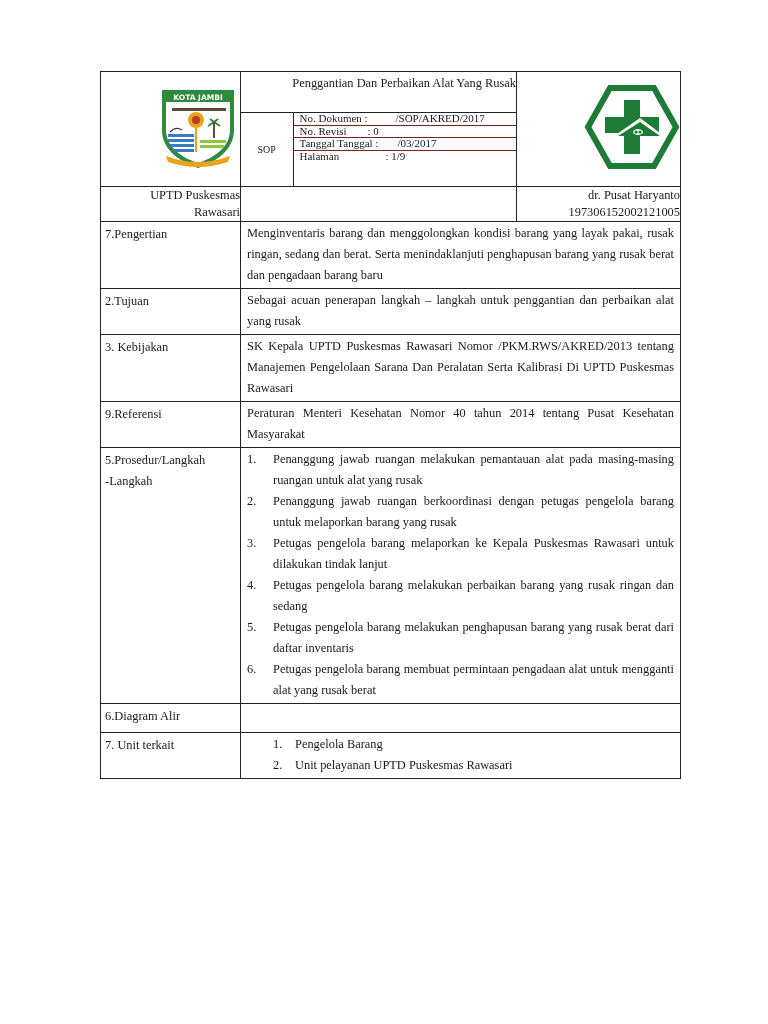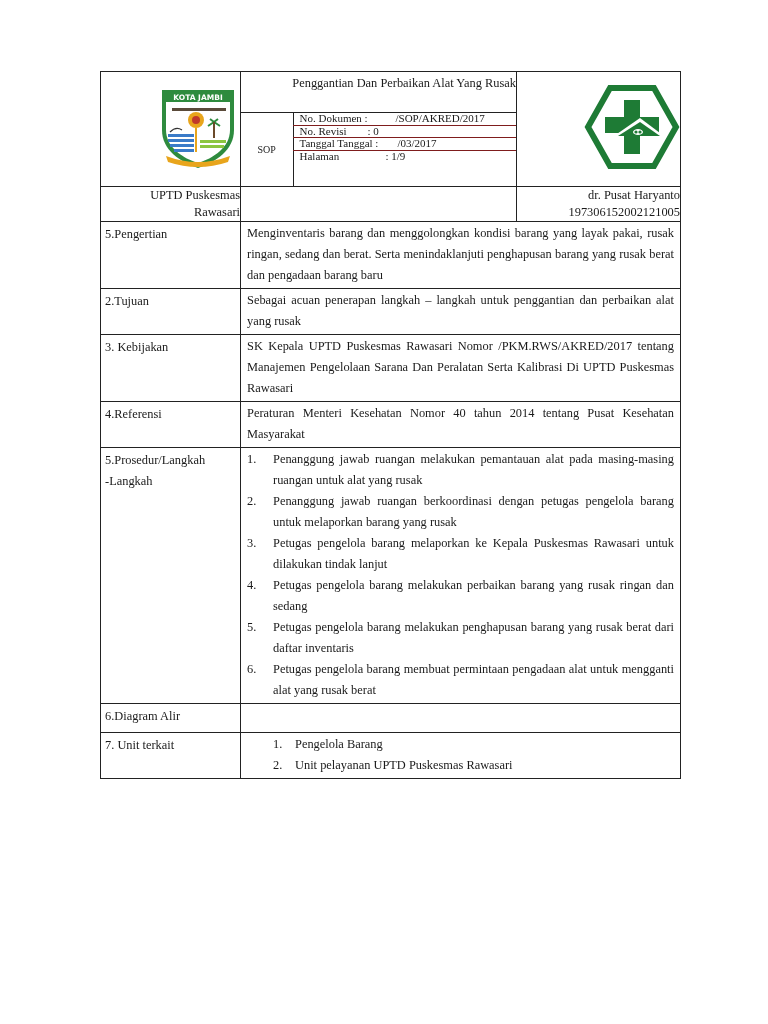--- a/index.html
+++ b/index.html
@@ -121,33 +121,33 @@
   <tr>
     <td class="center" style="height:30px">UPTD Puskesmas Rawasari</td>
     <td></td>
     <td class="center">
       <div>dr. Pusat Haryanto</div>
       <div>197306152002121005</div>
     </td>
   </tr>
 
   <tr>
-    <td class="lbl">5.Pengertian</td>
+    <td class="lbl">7.Pengertian</td>
     <td class="content" colspan="2">Menginventaris barang dan menggolongkan kondisi barang yang layak pakai, rusak ringan, sedang dan berat. Serta menindaklanjuti penghapusan barang yang rusak berat dan pengadaan barang baru</td>
   </tr>
   <tr>
     <td class="lbl">2.Tujuan</td>
     <td class="content" colspan="2">Sebagai acuan penerapan langkah – langkah untuk penggantian dan perbaikan alat yang rusak</td>
   </tr>
   <tr>
     <td class="lbl">3. Kebijakan</td>
-    <td class="content" colspan="2">SK Kepala UPTD Puskesmas Rawasari Nomor /PKM.RWS/AKRED/2017 tentang Manajemen Pengelolaan Sarana Dan Peralatan Serta Kalibrasi Di UPTD Puskesmas Rawasari</td>
+    <td class="content" colspan="2">SK Kepala UPTD Puskesmas Rawasari Nomor /PKM.RWS/AKRED/2013 tentang Manajemen Pengelolaan Sarana Dan Peralatan Serta Kalibrasi Di UPTD Puskesmas Rawasari</td>
   </tr>
   <tr>
-    <td class="lbl">4.Referensi</td>
+    <td class="lbl">9.Referensi</td>
     <td class="content" colspan="2">Peraturan Menteri Kesehatan Nomor 40 tahun 2014 tentang Pusat Kesehatan Masyarakat</td>
   </tr>
   <tr>
     <td class="lbl">
       <div>5.Prosedur/Langkah</div>
       <div>-Langkah</div>
     </td>
     <td class="content" colspan="2" style="padding-left:2px">
       <ol class="steps">
         <li><span class="num">1.</span><span>Penanggung jawab ruangan melakukan pemantauan alat pada masing-masing ruangan untuk alat yang rusak</span></li>

